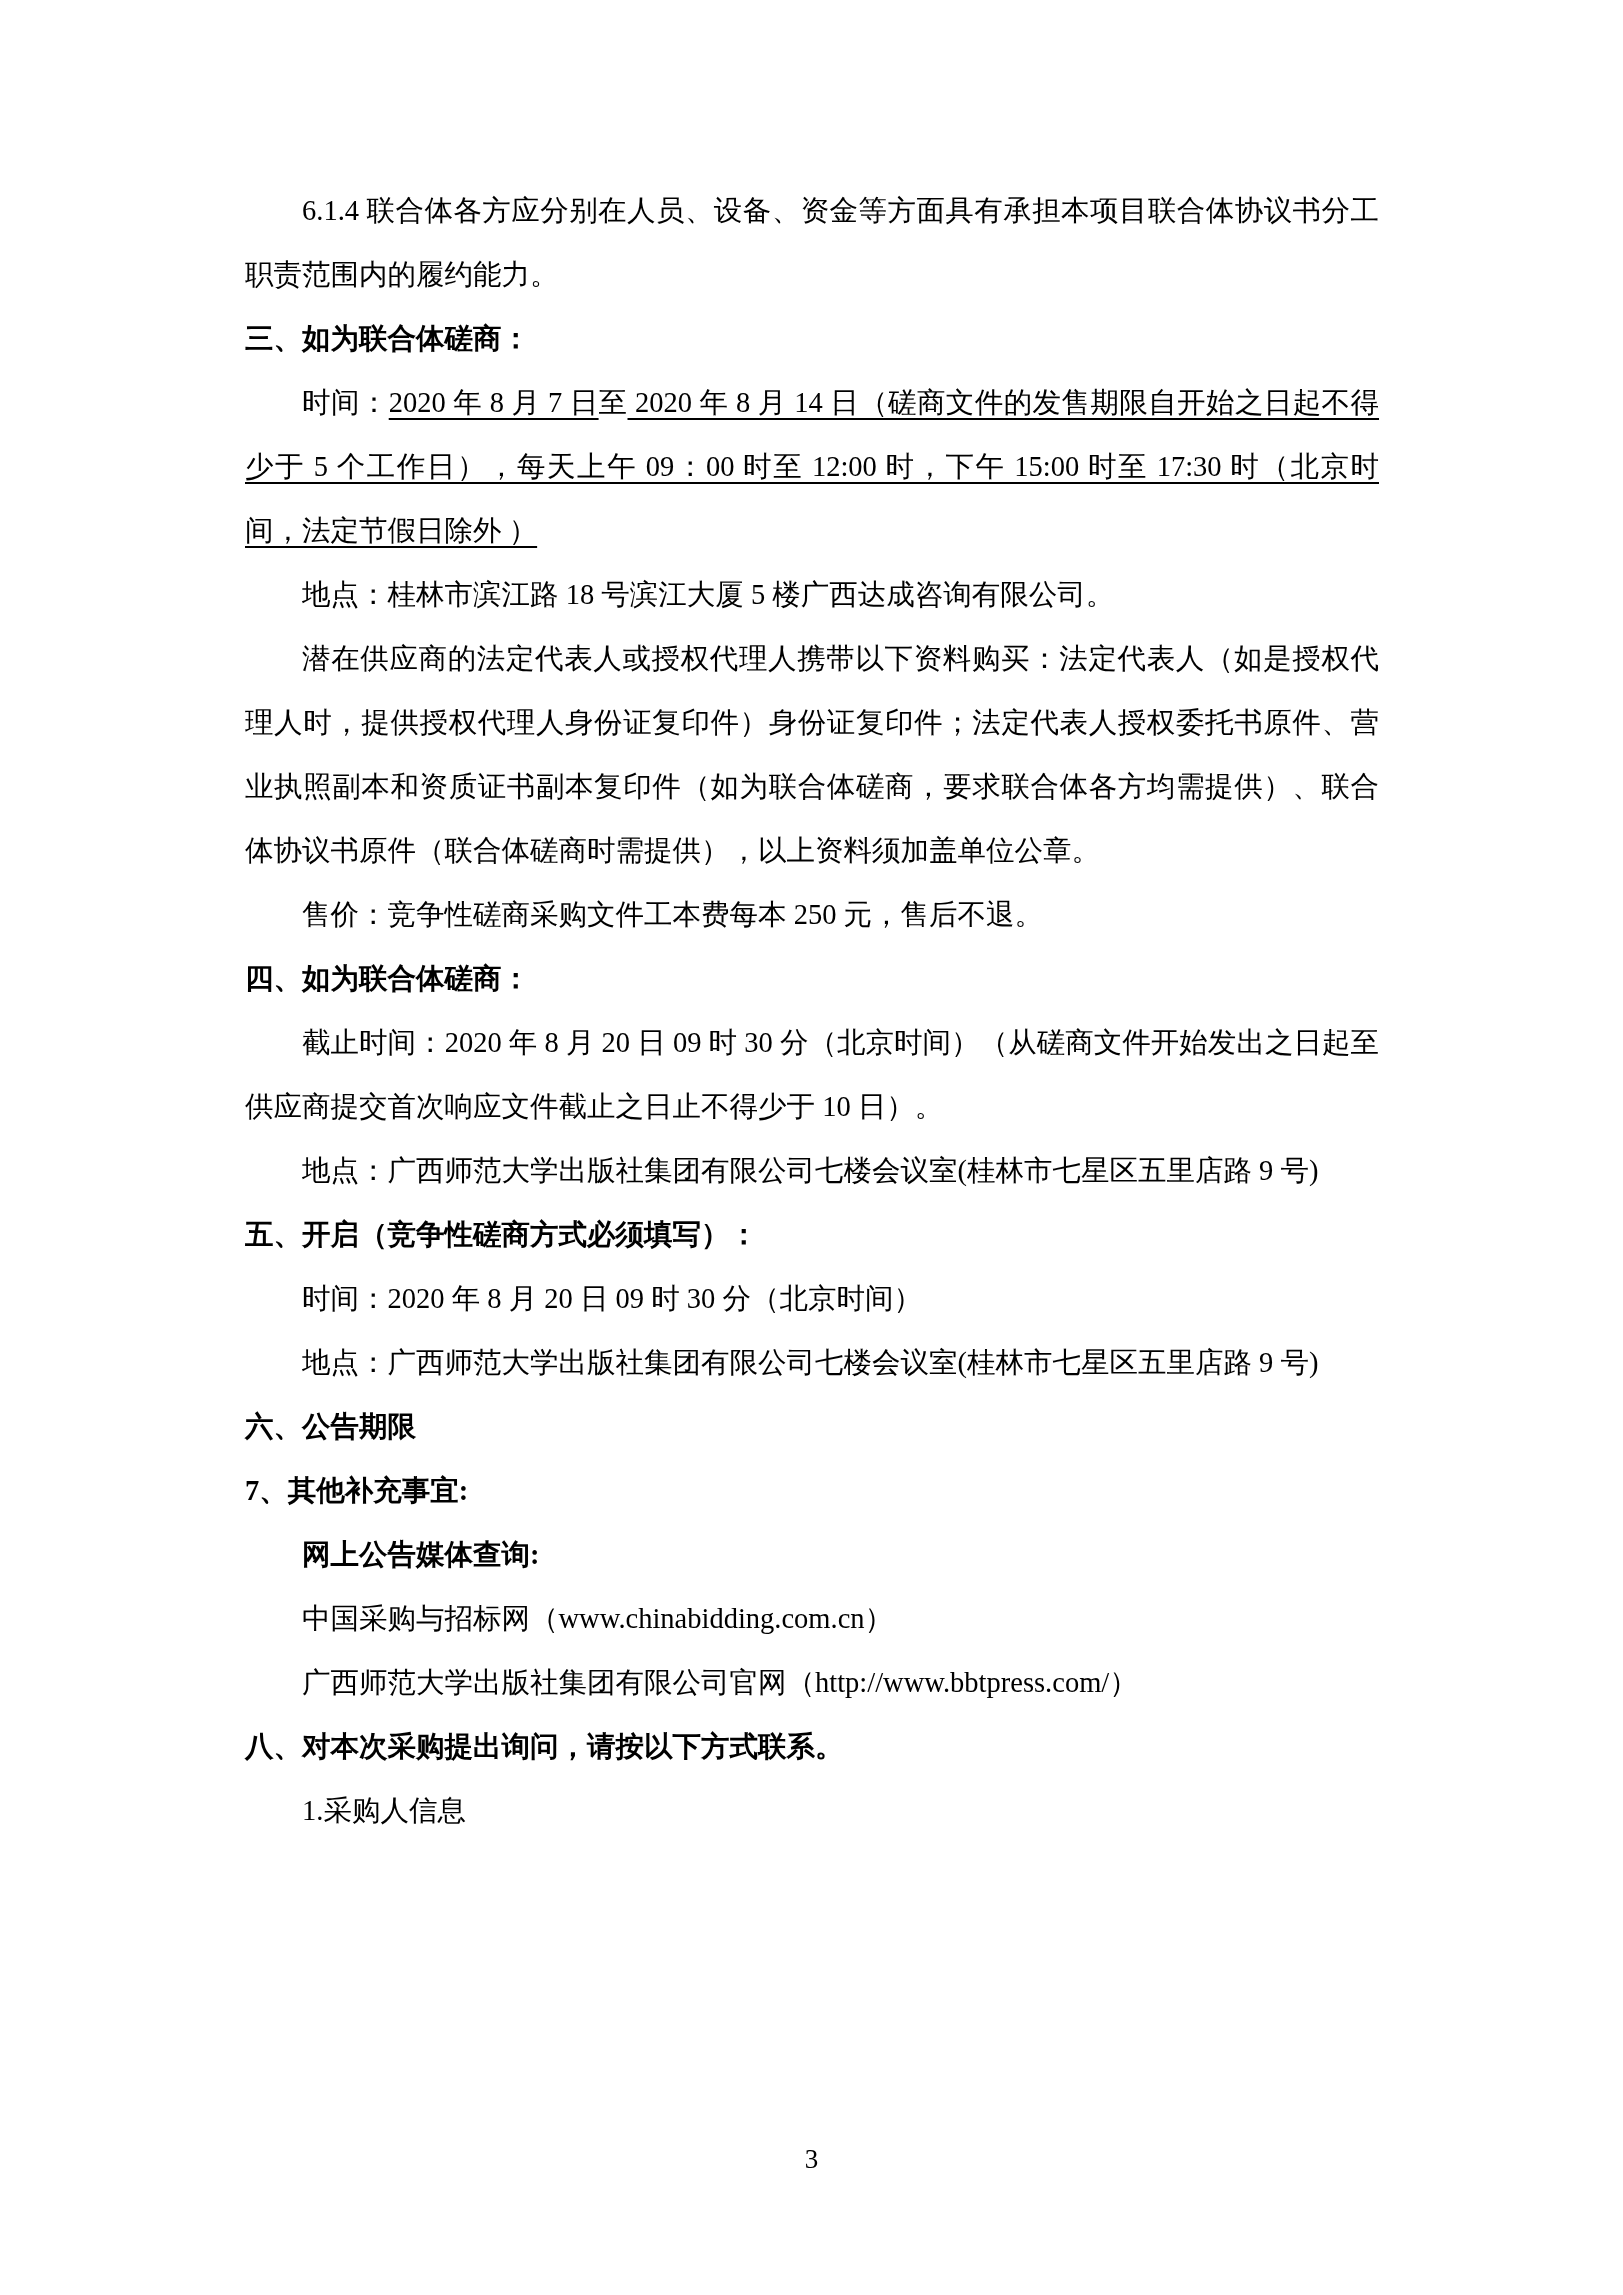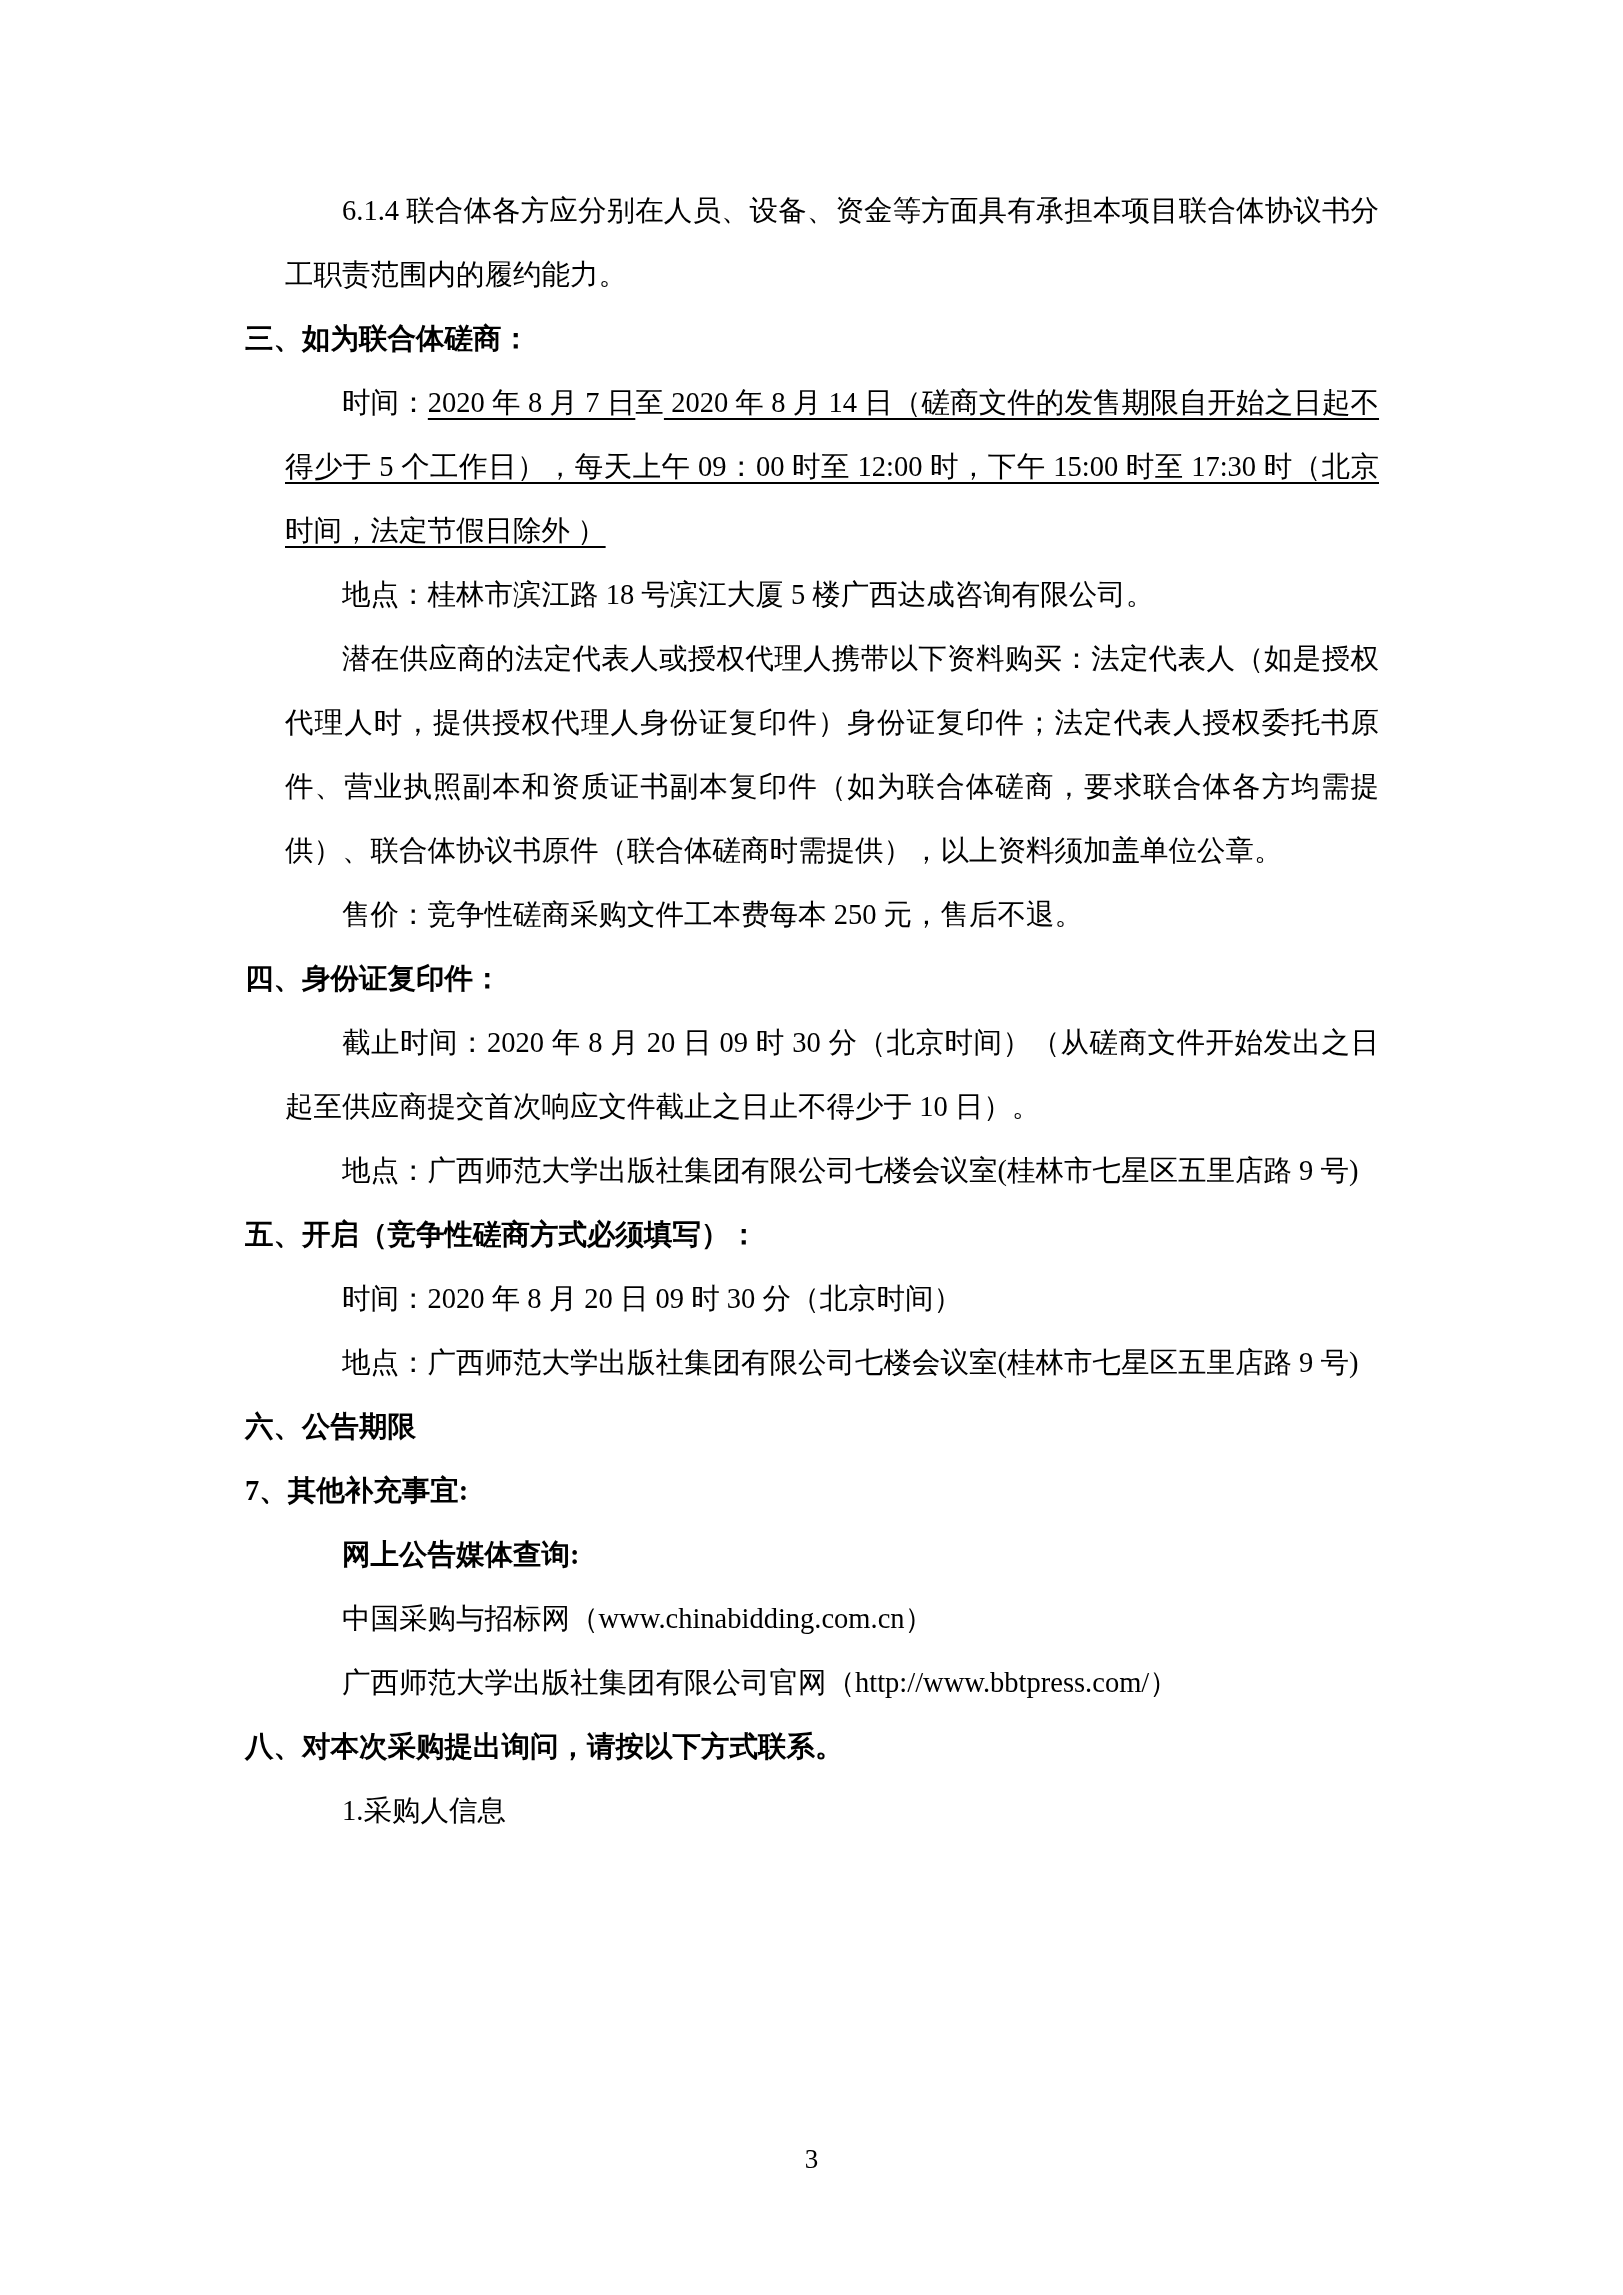--- a/index.html
+++ b/index.html
@@ -26,21 +26,21 @@
     top: 179px;
     width: 1134px;
   }
   .para {
     font-size: 28.5px;
     line-height: 64px;
     text-align: justify;
     text-align-last: left;
     letter-spacing: 0;
   }
-  .indent { text-indent: 2em; margin-left: 40px; }
+  .indent { text-indent: 2em; }
   .heading { font-weight: 700; }
   .u {
     text-decoration: underline;
     text-decoration-thickness: 2px;
     text-underline-offset: 0.2em;
   }
   .page-number {
     position: absolute;
     left: 0;
     top: 2127px;
@@ -59,21 +59,21 @@
     <p class="para indent">6.1.4 联合体各方应分别在人员、设备、资金等方面具有承担本项目联合体协议书分工职责范围内的履约能力。</p>
 
     <p class="para heading">三、如为联合体磋商：</p>
 
     <p class="para indent"><span>时间：</span><span class="u">2020 年 8 月 7 日</span><span>至</span><span class="u"> 2020 年 8 月 14 日（磋商文件的发售期限自开始之日起不得少于 5 个工作日），每天上午 09：00 时至 12:00 时，下午 15:00 时至 17:30 时（北京时间，法定节假日除外 ）</span></p>
 
     <p class="para indent">地点：桂林市滨江路 18 号滨江大厦 5 楼广西达成咨询有限公司。</p>
     <p class="para indent">潜在供应商的法定代表人或授权代理人携带以下资料购买：法定代表人（如是授权代理人时，提供授权代理人身份证复印件）身份证复印件；法定代表人授权委托书原件、营业执照副本和资质证书副本复印件（如为联合体磋商，要求联合体各方均需提供）、联合体协议书原件（联合体磋商时需提供），以上资料须加盖单位公章。</p>
     <p class="para indent">售价：竞争性磋商采购文件工本费每本 250 元，售后不退。</p>
 
-    <p class="para heading">四、身份证复印件：</p>
+    <p class="para heading">四、如为联合体磋商：</p>
     <p class="para indent">截止时间：2020 年 8 月 20 日  09 时  30 分（北京时间）（从磋商文件开始发出之日起至供应商提交首次响应文件截止之日止不得少于 10 日）。</p>
     <p class="para indent">地点：广西师范大学出版社集团有限公司七楼会议室(桂林市七星区五里店路 9 号)</p>
 
     <p class="para heading">五、开启（竞争性磋商方式必须填写）：</p>
     <p class="para indent">时间：2020 年 8 月 20 日 09 时 30 分（北京时间）</p>
     <p class="para indent">地点：广西师范大学出版社集团有限公司七楼会议室(桂林市七星区五里店路 9 号)</p>
 
     <p class="para heading">六、公告期限</p>
 
     <p class="para heading">7、其他补充事宜:</p>

